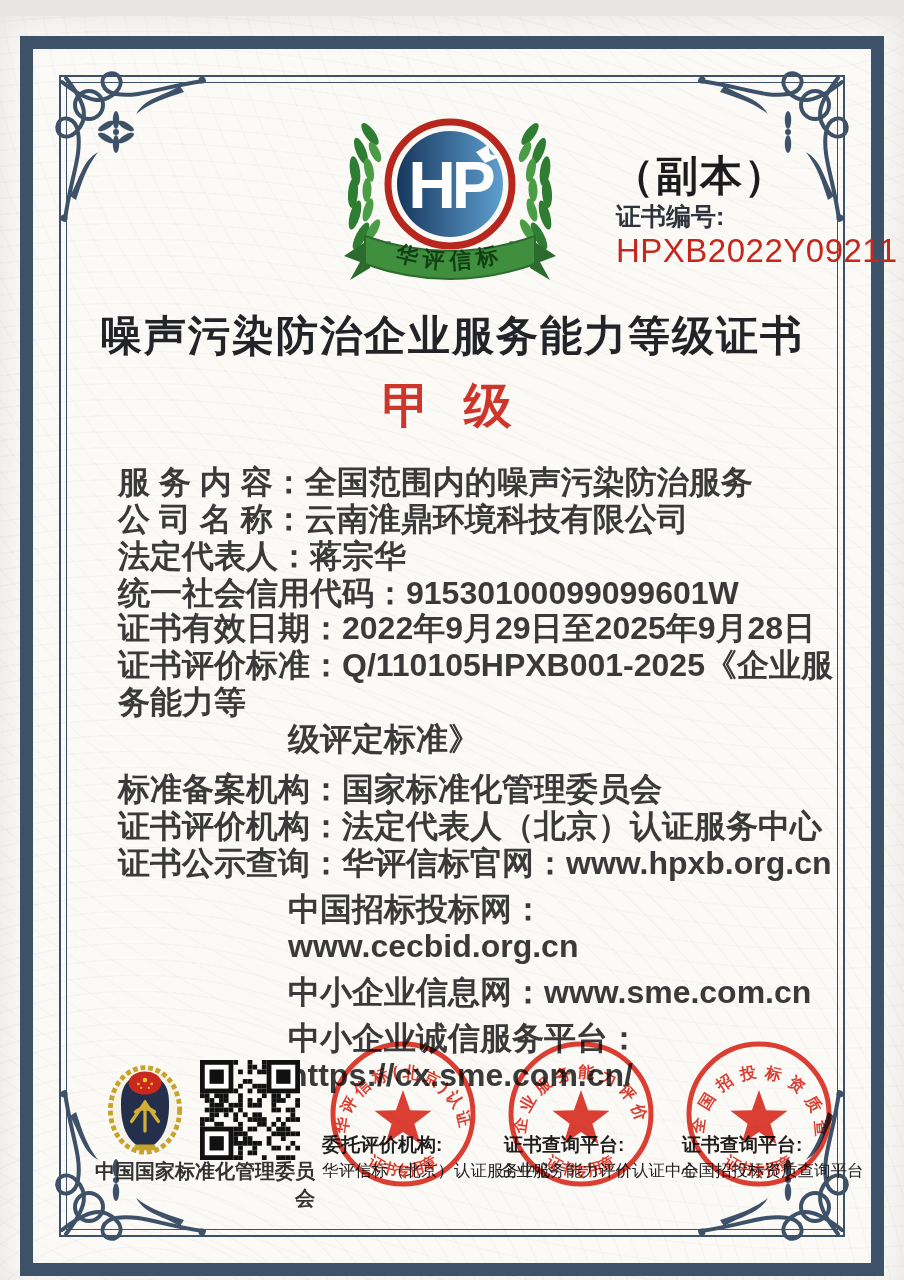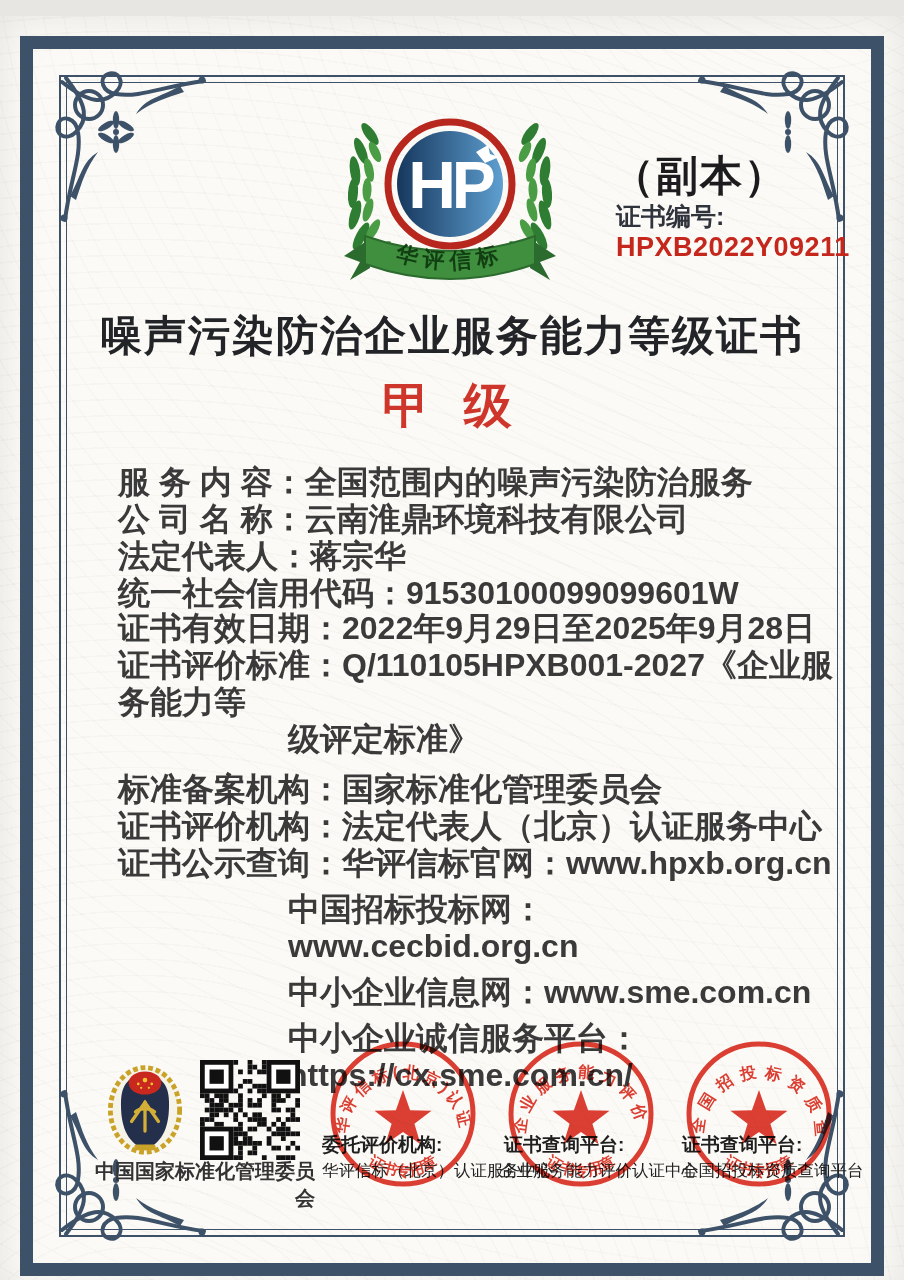--- a/index.html
+++ b/index.html
@@ -18,21 +18,21 @@
   .frame-inner{position:absolute;inset:66px;border:1px solid #3d5168;outline:2px solid #3d5168;outline-offset:5px;pointer-events:none;}
   .corner{position:absolute;width:160px;height:160px;pointer-events:none;}
   .corner.tl{top:52px;left:52px;}
   .corner.tr{top:52px;right:52px;transform:scaleX(-1);}
   .corner.bl{bottom:52px;left:52px;transform:scaleY(-1);}
   .corner.br{bottom:52px;right:52px;transform:scale(-1,-1);}
   
   .logo{position:absolute;left:338px;top:84px;width:224px;height:200px;}
   .copy-label{position:absolute;left:612px;top:132px;font-size:42px;font-weight:600;color:#1c1c1e;letter-spacing:2px;}
   .certno-label{position:absolute;left:616px;top:184px;font-size:25px;font-weight:bold;color:#2f333c;}
-  .certno-value{position:absolute;left:616px;top:216px;font-size:27px;font-weight:bold;color:#c5271d;letter-spacing:.5px;}
+  .certno-value{position:absolute;left:616px;top:216px;font-size:33px;font-weight:normal;color:#c5271d;letter-spacing:.5px;}
   
   .title{position:absolute;left:0;right:0;top:292px;text-align:center;font-size:42px;font-weight:800;color:#222428;letter-spacing:2px;}
   .grade{position:absolute;left:0;right:0;top:358px;text-align:center;font-size:48px;font-weight:800;color:#cf362b;letter-spacing:10px;}
   
   .tgroup{position:absolute;left:118px;right:70px;font-size:32px;font-weight:bold;color:#3a3a3a;line-height:37px;}
   .g1{top:448px;}
   .g2{top:594px;}
   .g3{top:755px;}
   .indent{padding-left:170px;}
   .gap{margin-top:9px;}
@@ -194,21 +194,21 @@
 
   <div class="tgroup g1">
     <div>服 务 内 容：全国范围内的噪声污染防治服务</div>
     <div>公 司 名 称：云南淮鼎环境科技有限公司</div>
     <div>法定代表人：蒋宗华</div>
     <div>统一社会信用代码：91530100099099601W</div>
   </div>
 
   <div class="tgroup g2">
     <div>证书有效日期：2022年9月29日至2025年9月28日</div>
-    <div>证书评价标准：Q/110105HPXB001-2027《企业服务能力等</div>
+    <div>证书评价标准：Q/110105HPXB001-2025《企业服务能力等</div>
     <div class="indent">级评定标准》</div>
   </div>
 
   <div class="tgroup g3">
     <div>标准备案机构：国家标准化管理委员会</div>
     <div>证书评价机构：法定代表人（北京）认证服务中心</div>
     <div>证书公示查询：华评信标官网：www.hpxb.org.cn</div>
     <div class="indent gap">中国招标投标网：www.cecbid.org.cn</div>
     <div class="indent gap">中小企业信息网：www.sme.com.cn</div>
     <div class="indent gap">中小企业诚信服务平台：https://cx.sme.com.cn/</div>

